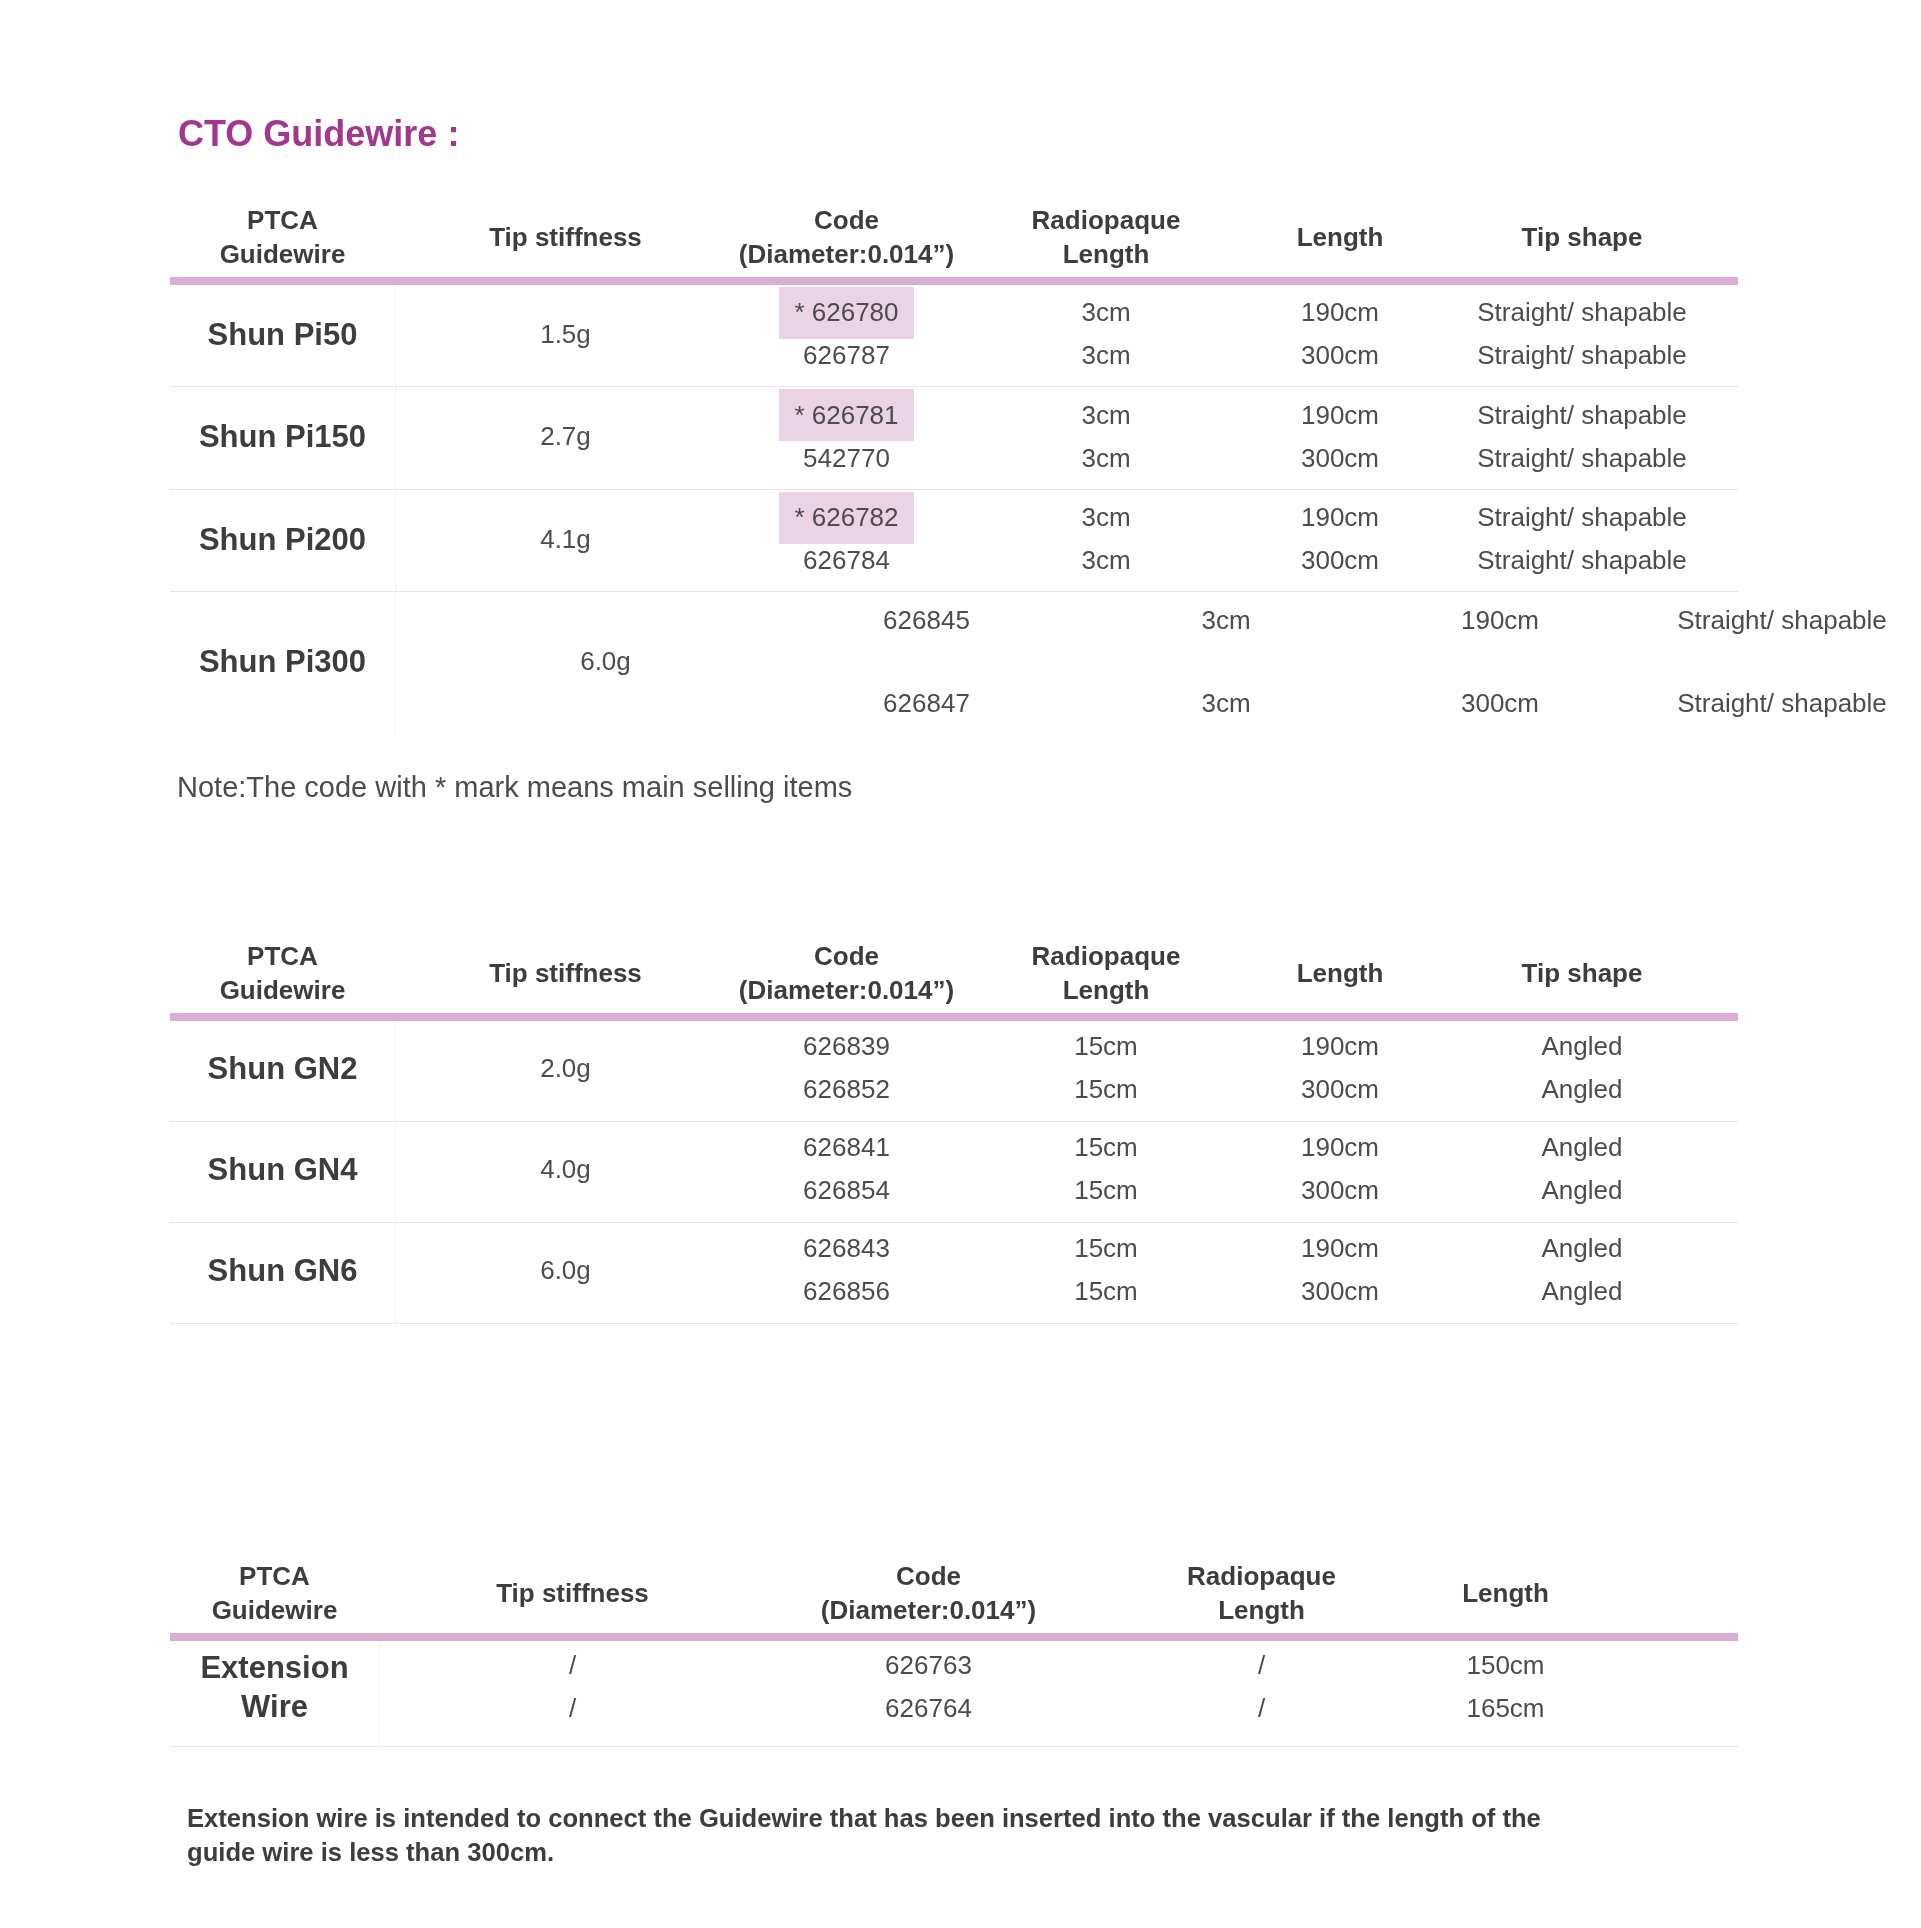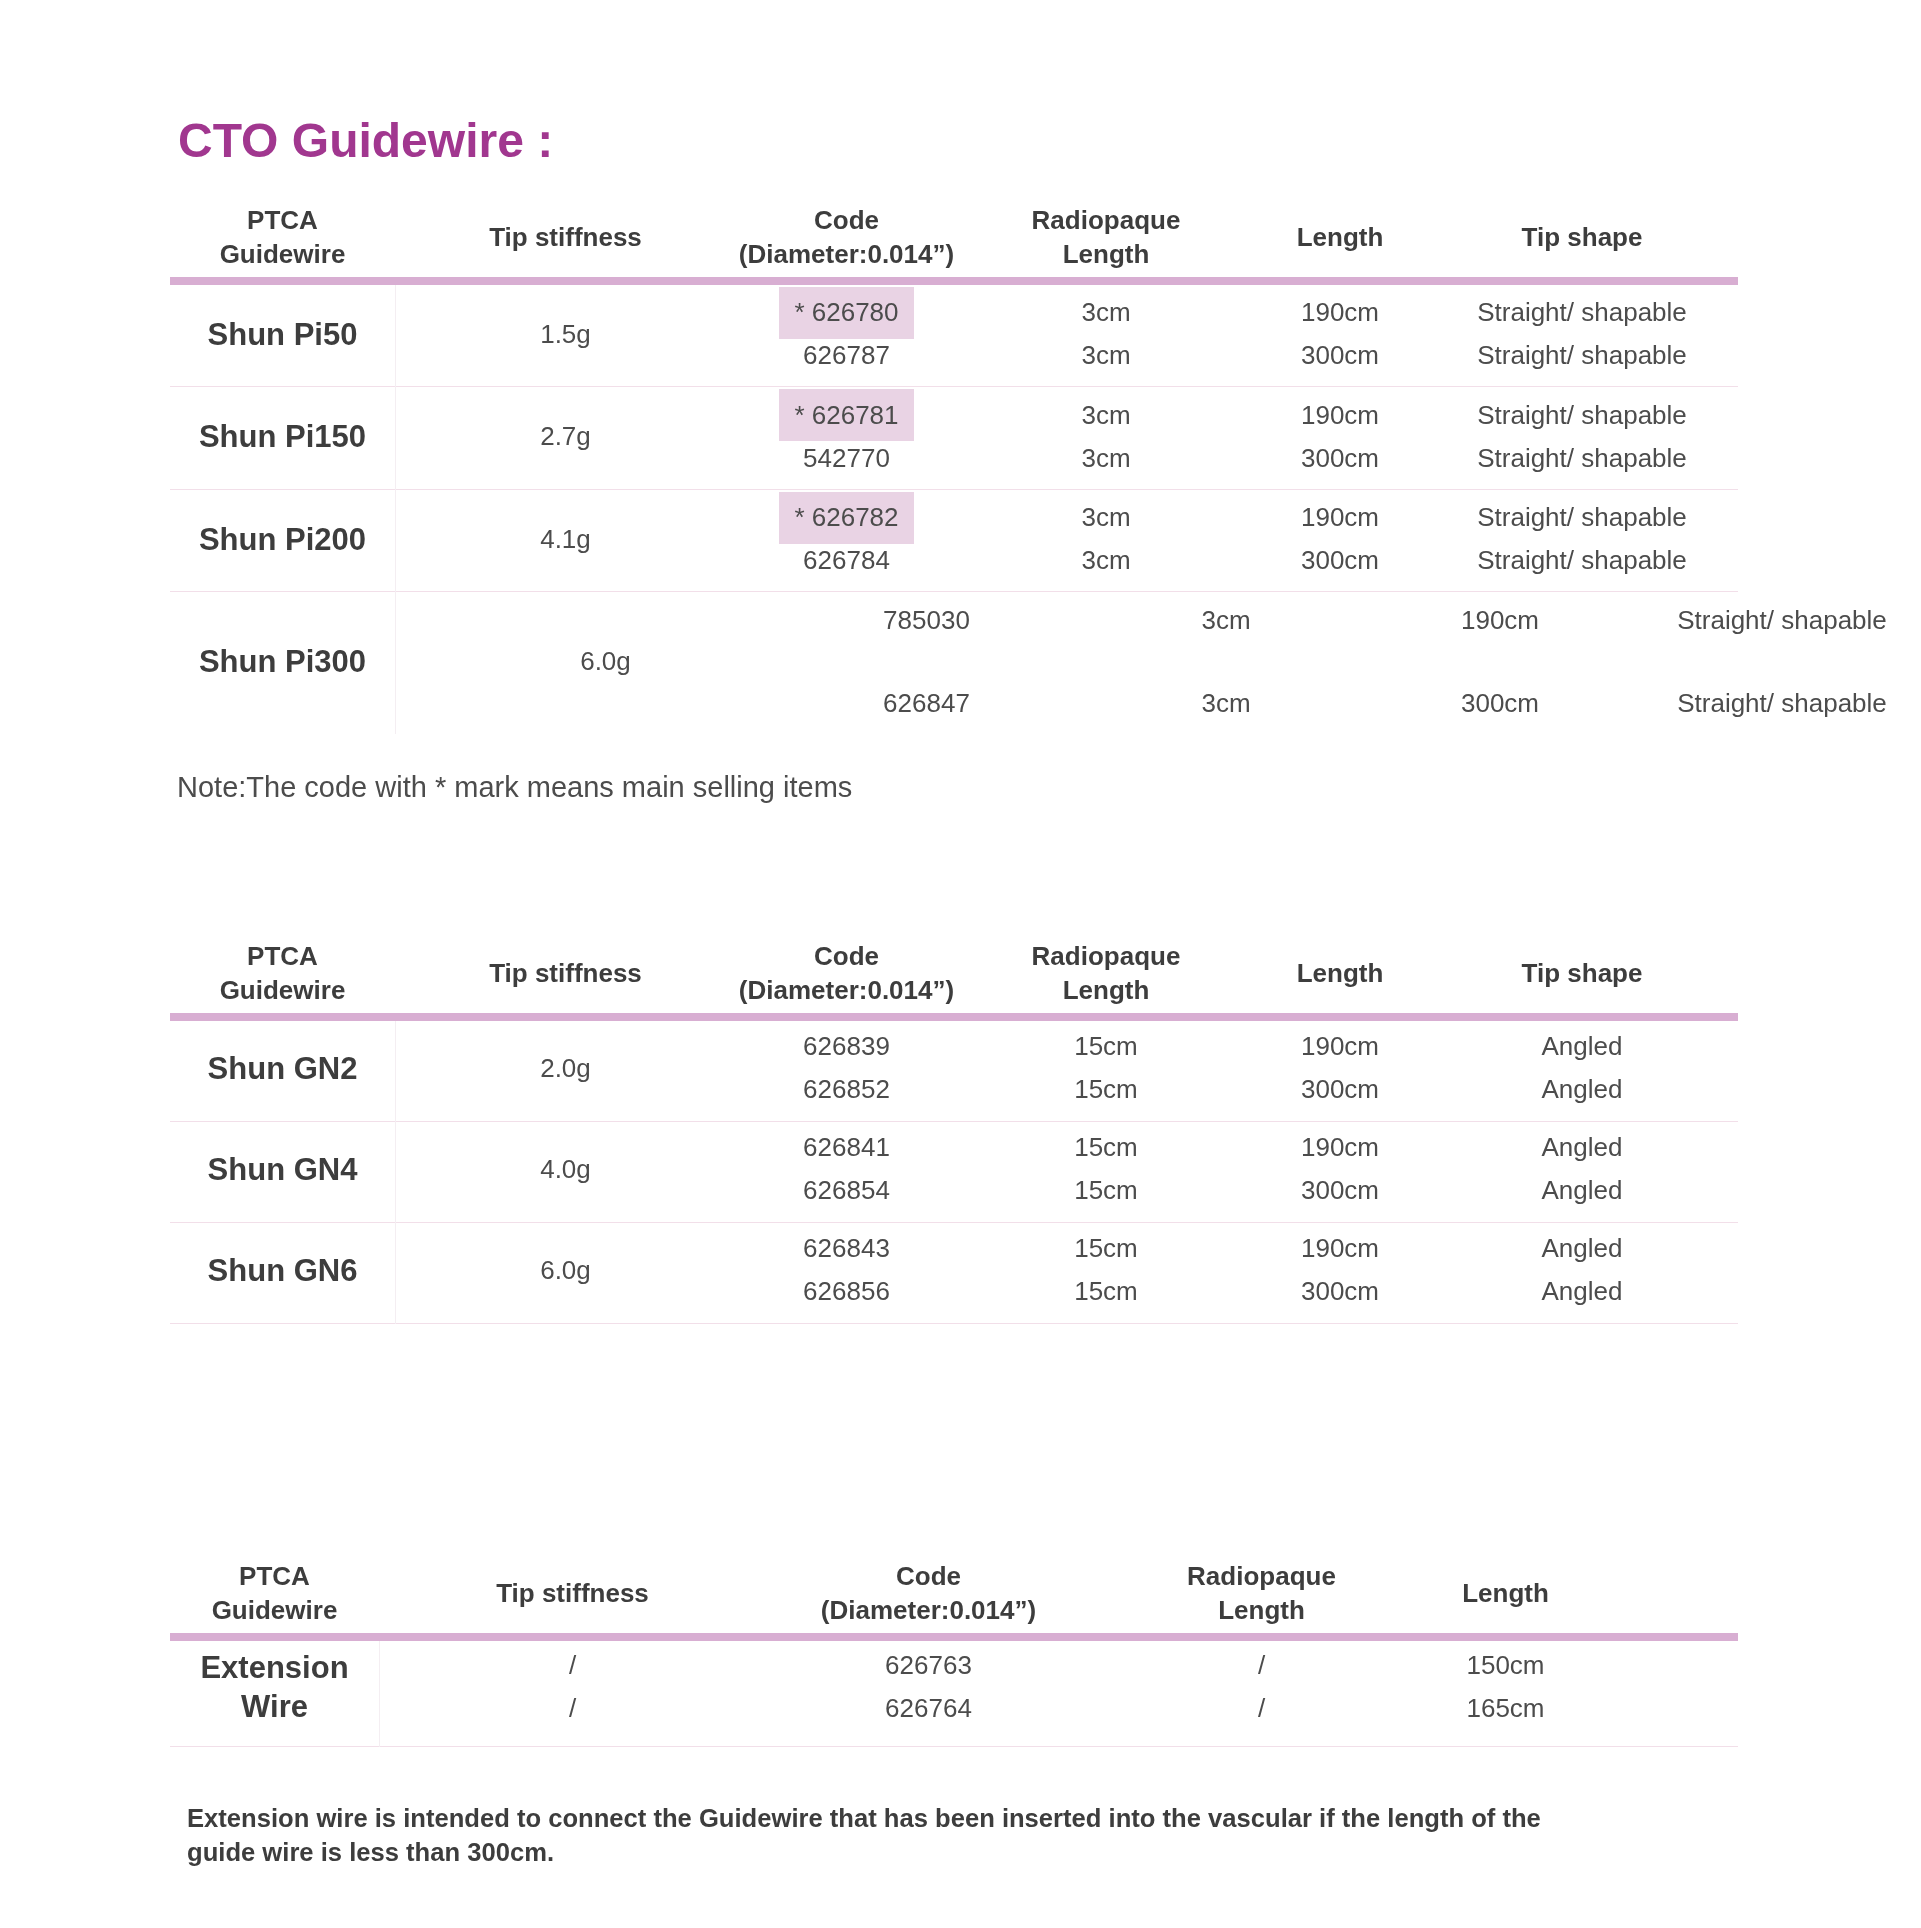--- a/index.html
+++ b/index.html
@@ -11,21 +11,21 @@
     --dark:#3d3d3d;
     --body:#4c4c4c;
   }
   html,body{margin:0;padding:0;background:#ffffff;}
   .page{
     position:relative;width:1921px;height:1928px;background:#ffffff;
     font-family:"Liberation Sans","DejaVu Sans",sans-serif;overflow:hidden;
   }
   .title{
     position:absolute;left:178px;top:113px;
-    font-size:48px;font-weight:bold;color:var(--accent);letter-spacing:0;
+    font-size:36px;font-weight:bold;color:var(--accent);letter-spacing:0;
   }
   .tbl{position:absolute;left:170px;width:1568px;}
   .hdr{display:grid;}
   .hcell{
     display:flex;flex-direction:column;justify-content:center;align-items:center;
     height:68px;font-weight:bold;font-size:26px;color:var(--dark);line-height:34px;text-align:center;
   }
   .bar{height:7.7px;background:var(--bar);margin-top:6.2px;}
   .grp{display:grid;grid-auto-rows:43px;border-bottom:1.5px solid var(--sep);position:relative;}
   .grp.nob{border-bottom:none;}
@@ -131,21 +131,21 @@
         <div class="val" style="grid-area: 2 / 4;">3cm</div>
         <div class="val" style="grid-area: 2 / 5;">300cm</div>
         <div class="val" style="grid-area: 2 / 6;">Straight/ shapable</div>
       </div>
       <div class="grp nob" style="grid-template-columns: 225px 341px 221px 298px 170px 314px; padding: 6.2px 0px 9.3px; gap: 40px;">
         <div class="gname" style="grid-area: 1 / 1 / span 2;">
           <div class="nline">Shun Pi300</div>
         </div>
         <div class="val" style="grid-area: 1 / 2 / span 2;">6.0g</div>
         <div class="val" style="grid-area: 1 / 3;">
-          <span class="code">785030</span>
+          <span class="code">626845</span>
         </div>
         <div class="val" style="grid-area: 1 / 4;">3cm</div>
         <div class="val" style="grid-area: 1 / 5;">190cm</div>
         <div class="val" style="grid-area: 1 / 6;">Straight/ shapable</div>
         <div class="val" style="grid-area: 2 / 3;">
           <span class="code">626847</span>
         </div>
         <div class="val" style="grid-area: 2 / 4;">3cm</div>
         <div class="val" style="grid-area: 2 / 5;">300cm</div>
         <div class="val" style="grid-area: 2 / 6;">Straight/ shapable</div>

